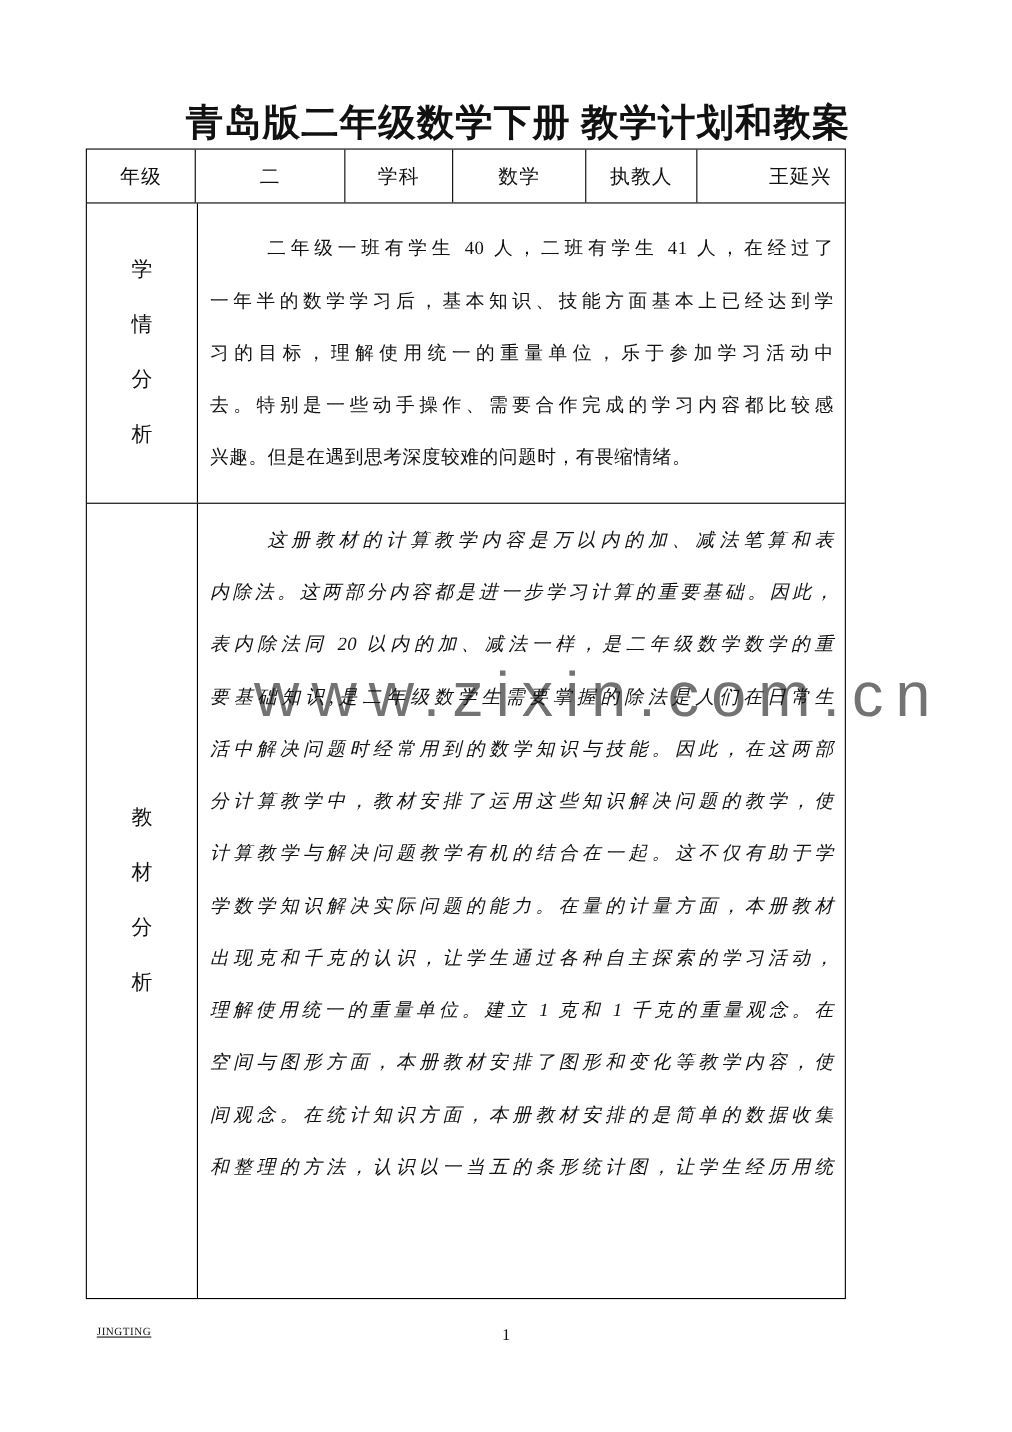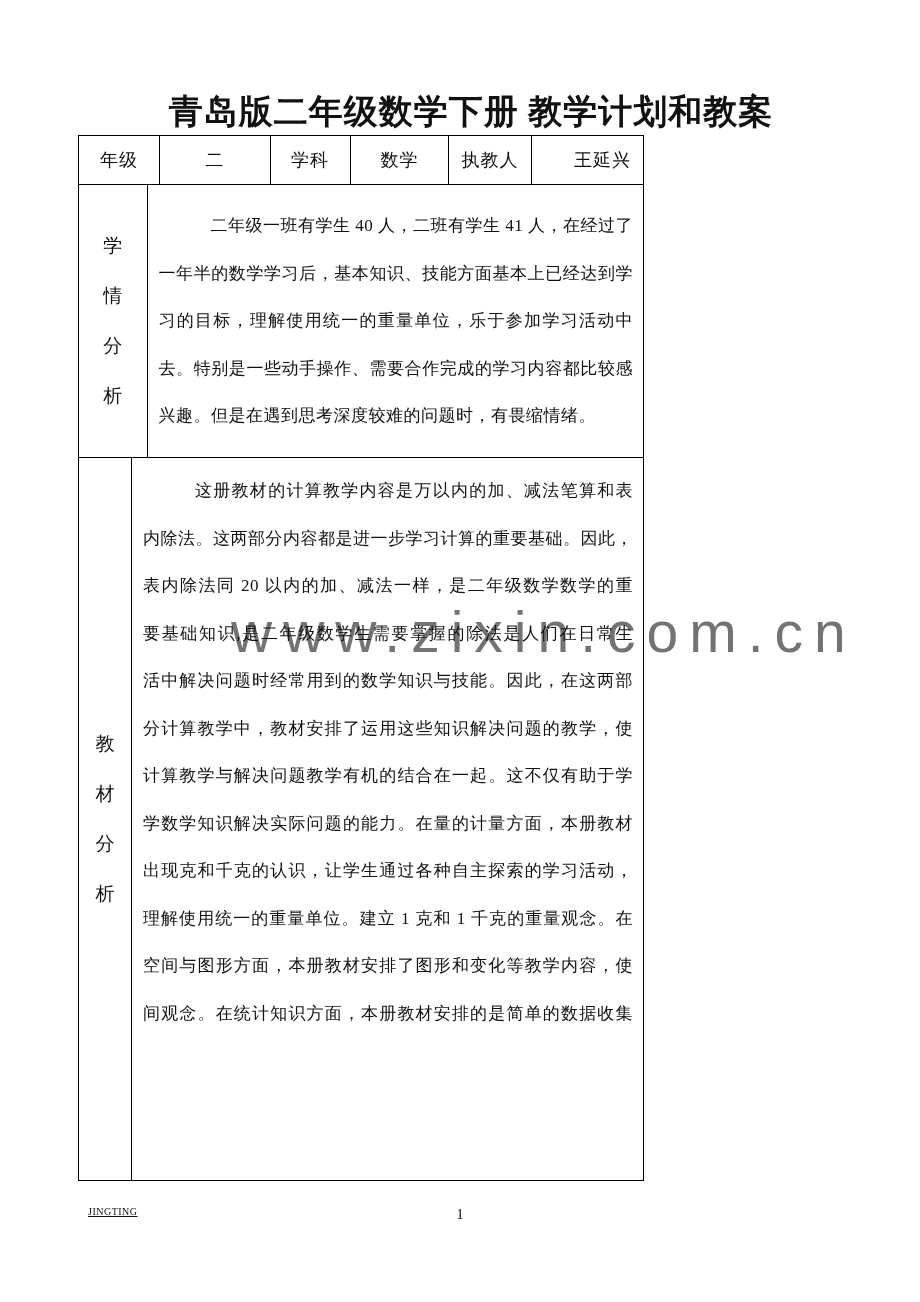--- a/index.html
+++ b/index.html
@@ -28,21 +28,21 @@
     font-size:57px;
     line-height:57px;
     letter-spacing:11px;
     color:#737373;
     z-index:1;
     white-space:nowrap;
   }
   .doc-table {
     position:absolute;
     left:78px; top:135px;
-    width:566px;
+    width:691px;
     border:1px solid #000;
     box-sizing:border-box;
     z-index:2;
     background:transparent;
   }
   .trow { display:flex; border-bottom:1px solid #000; }
   .trow:last-child { border-bottom:none; }
   .hcell {
     box-sizing:content-box;
     border-right:1px solid #000;
@@ -66,21 +66,21 @@
     font-size:19px;
   }
   .content-cell {
     flex:1;
     padding:17px 10px 0 11px;
     box-sizing:border-box;
     font-size:17px;
   }
   .row-xueqing { height:272px; }
   .row-jiaocai { height:722px; }
-  .row-jiaocai .content-cell { padding-top:9px; }
+  .row-jiaocai .content-cell { padding-top:9px;font-style:italic; }
   .tline {
     height:47.5px;
     line-height:47.5px;
     text-align:justify;
     text-align-last:justify;
     white-space:nowrap;
     letter-spacing:0.5px;
   }
   .para-end .tline:last-child { text-align-last:left; }
   .tline:first-child { text-indent:52px; }
@@ -150,20 +150,21 @@
           <div class="tline">表内除法同 20 以内的加、减法一样，是二年级数学数学的重</div>
           <div class="tline">要基础知识,是二年级数学生需要掌握的除法是人们在日常生</div>
           <div class="tline">活中解决问题时经常用到的数学知识与技能。因此，在这两部</div>
           <div class="tline">分计算教学中，教材安排了运用这些知识解决问题的教学，使</div>
           <div class="tline">计算教学与解决问题教学有机的结合在一起。这不仅有助于学</div>
           <div class="tline">学数学知识解决实际问题的能力。在量的计量方面，本册教材</div>
           <div class="tline">出现克和千克的认识，让学生通过各种自主探索的学习活动，</div>
           <div class="tline">理解使用统一的重量单位。建立 1 克和 1 千克的重量观念。在</div>
           <div class="tline">空间与图形方面，本册教材安排了图形和变化等教学内容，使</div>
           <div class="tline">间观念。在统计知识方面，本册教材安排的是简单的数据收集</div>
+          <div class="tline">和整理的方法，认识以一当五的条形统计图，让学生经历用统</div>
         </div>
     </div>
 
   </div>
 
   <div class="footer-left">JINGTING</div>
   <div class="footer-page">1</div>
 
 </div>
 

